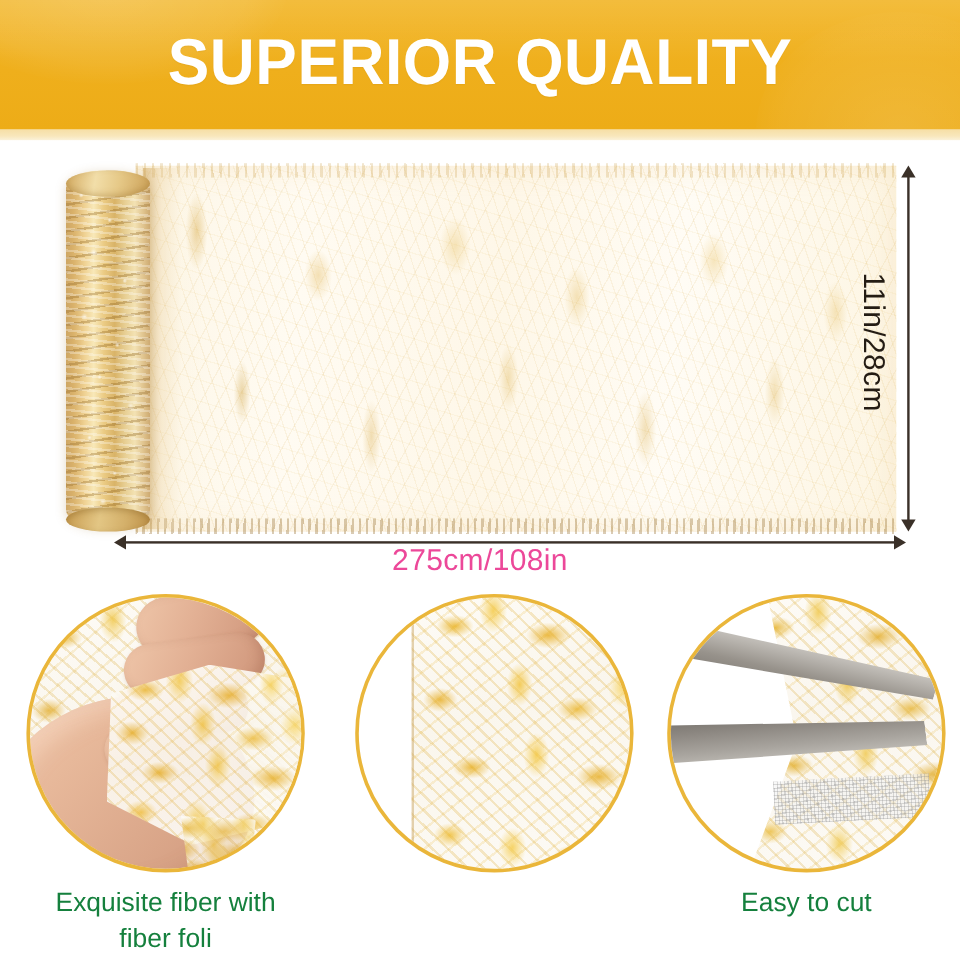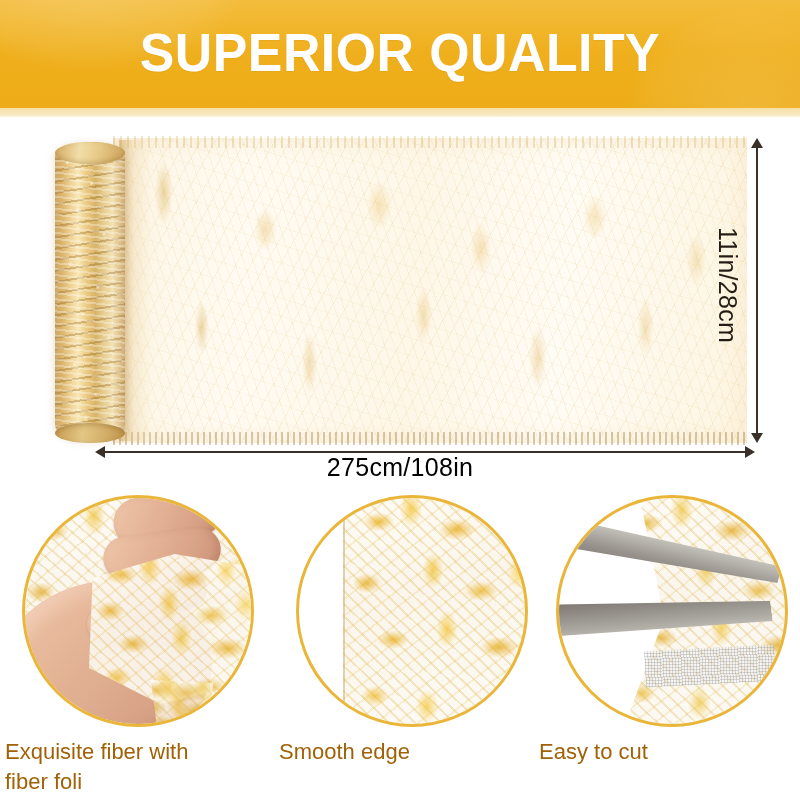--- a/index.html
+++ b/index.html
@@ -260,21 +260,21 @@
     border-left: 10px solid #3A3028;
   }
   .dim-horizontal-label {
     position: absolute;
     left: 0;
     top: 336px;
     width: 800px;
     text-align: center;
     font-family: "Liberation Sans", sans-serif;
     font-size: 25px;
-    color: #000000;
+    color: #ec4899;
     letter-spacing: 0.3px;
   }
 
   .dim-vertical {
     position: absolute;
     left: 751px;
     top: 21px;
     width: 12px;
     height: 305px;
   }
@@ -493,25 +493,25 @@
     z-index: 6;
     opacity: 0;
   }
 
   
   .caption {
     position: absolute;
     left: 0;
     top: 250px;
     width: 266px;
-    text-align: left;
+    text-align: center;
     font-family: "Liberation Sans", sans-serif;
     font-size: 22px;
     line-height: 30px;
-    color: #a16207;
+    color: #15803d;
   }
 </style>
 </head>
 <body>
 
 <div class="page">
 
   <div class="banner">
     <div class="banner-sheen"></div>
     <div class="banner-glow-left"></div>
@@ -577,23 +577,20 @@
 
     <div class="feature feature-2">
       <div class="circle-wrap">
         <div class="circle-clip">
           <div class="foil-fabric dense c2-strip">
             <div class="c2-strip-edge"></div>
           </div>
         </div>
         <div class="circle-ring"></div>
       </div>
-      <div class="caption">
-        <div>Smooth edge</div>
-      </div>
     </div>
 
     <div class="feature feature-3">
       <div class="circle-wrap">
         <div class="circle-clip">
           <div class="foil-fabric c3-sheet-right"></div>
           <div class="c3-mesh"></div>
           <div class="blade blade-upper"></div>
           <div class="blade blade-lower"></div>
           <div class="blade-pivot"></div>

